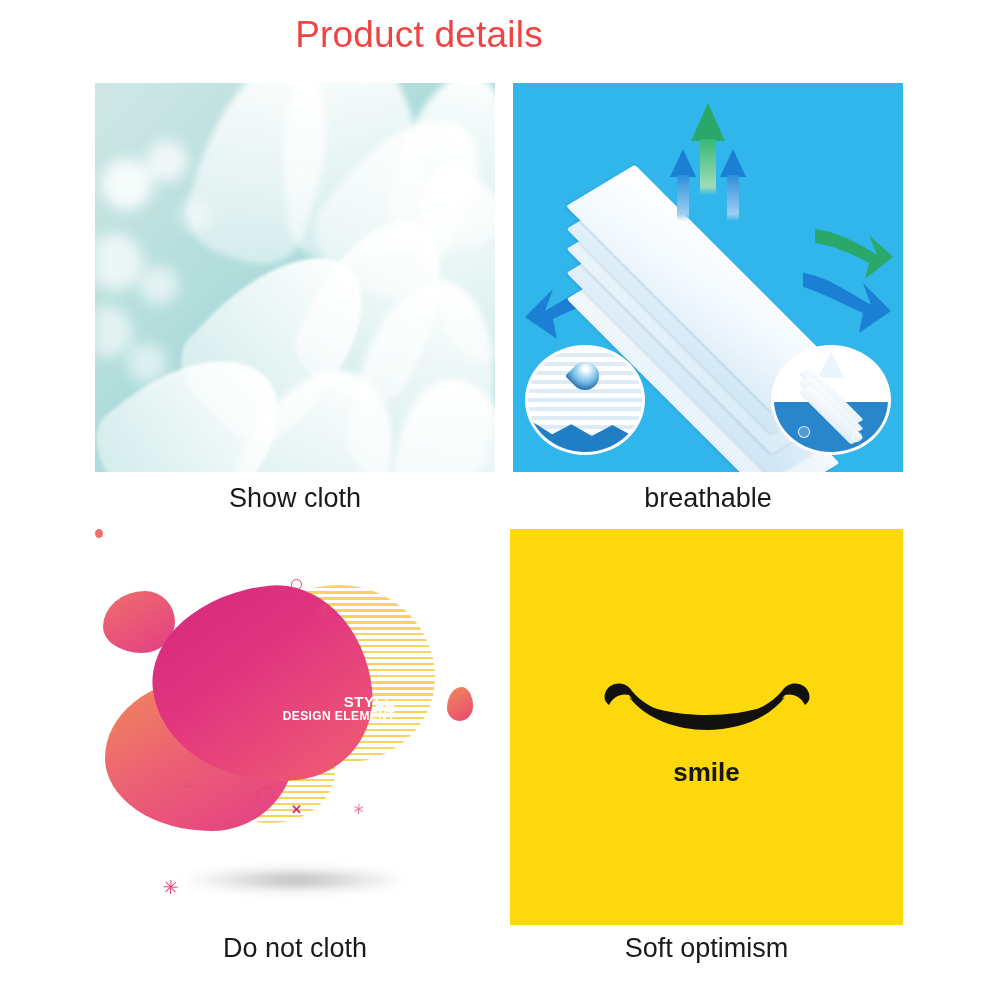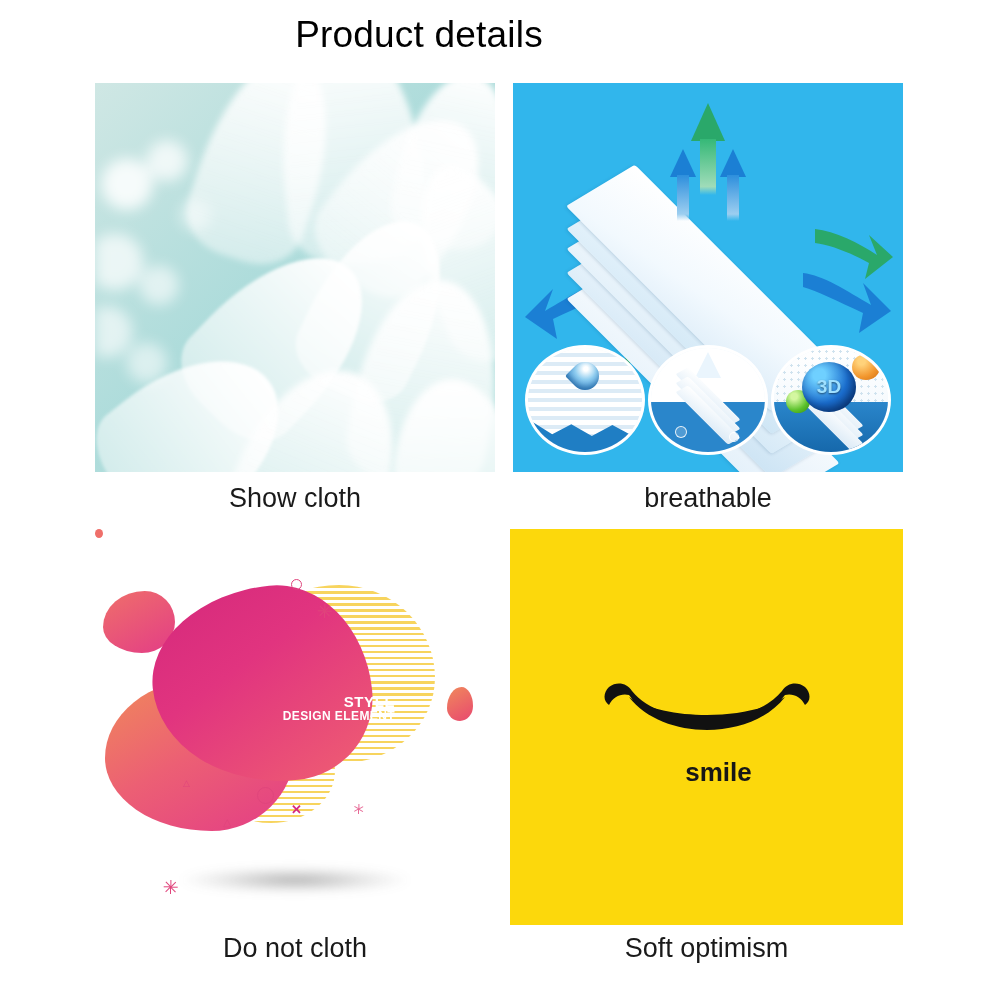--- a/index.html
+++ b/index.html
@@ -16,21 +16,21 @@
   }
 
   
   .page-title {
     position: absolute;
     top: 14px;
     left: 0;
     width: 838px;
     text-align: center;
     font-size: 37px;
-    color: #000000;
+    color: #ef4444;
     font-weight: 400;
     letter-spacing: 0.2px;
   }
 
   
   .card { position: absolute; }
 
   .card-media {
     position: absolute;
     overflow: hidden;
@@ -297,21 +297,21 @@
     left: 510px; top: 529px; width: 393px; height: 396px;
     background: #fcd80c;
   }
   .smile-wrap {
     position: absolute; left: 50%; top: 152px; transform: translateX(-50%);
     width: 216px; height: 70px;
   }
   .smile-wrap svg { width: 100%; height: 100%; display: block; }
   .smile-label {
     position: absolute; left: 0; top: 228px; width: 100%;
-    text-align: center; font-size: 26px; font-weight: bold; color: #171717; margin-left: 12px;
+    text-align: center; font-size: 26px; font-weight: bold; color: #171717;
   }
 
   
   #cap-soft-cloth      { left: 95px;  top: 483px; width: 400px; }
   #cap-breathable      { left: 513px; top: 483px; width: 390px; }
   #cap-do-not-fade     { left: 95px;  top: 933px; width: 400px; }
   #cap-show-optimism   { left: 510px; top: 933px; width: 393px; }
 </style>
 </head>
 <body>
@@ -400,32 +400,20 @@
             <i></i>
             <i></i>
             <i></i>
           </div>
         <div class="bubble" style="left:18px; top:8px; width:9px; height:9px;"></div>
         <div class="bubble" style="right:20px; top:12px; width:7px; height:7px;"></div>
         <div class="bubble" style="left:24px; bottom:14px; width:10px; height:10px;"></div>
         <div class="bubble" style="right:26px; bottom:10px; width:8px; height:8px;"></div>
       </div>
 
-      <div class="badge">
-        <div class="dot-fabric"></div>
-        <div class="lower-blue"></div>
-        <div class="mini-sheet" style="top:40px;">
-            <i></i>
-            <i></i>
-            <i></i>
-          </div>
-        <div class="ball-orange"></div>
-        <div class="ball-green"></div>
-        <div class="ball-3d">3D</div>
-      </div>
 
     </div>
   </div>
   <div class="card-caption" id="cap-breathable">breathable</div>
 </div>
 
 <div class="card" id="card-do-not-fade">
   <div class="card-media">
     <div class="blob-shadow"></div>
 

